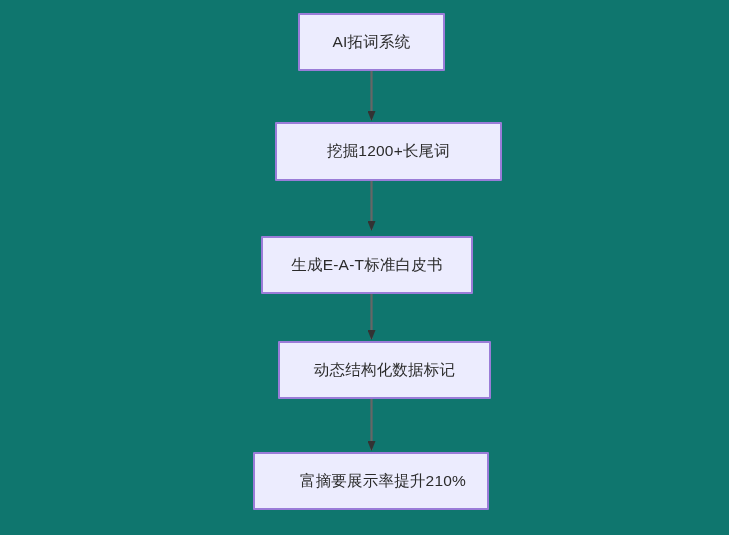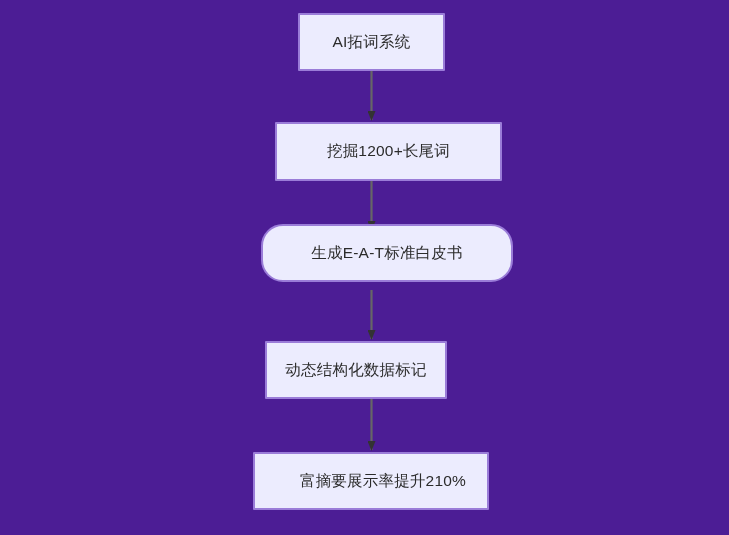--- a/index.html
+++ b/index.html
@@ -11,21 +11,21 @@
     width: 729px;
     height: 535px;
     background: #f7f7f8;
     font-family: "Liberation Sans", "DejaVu Sans", sans-serif;
     overflow: hidden;
   }
   #diagram-root {
     position: relative;
     width: 729px;
     height: 535px;
-    background: #4c1d95;
+    background: #0f766e;
   }
   #edge-layer {
     position: absolute;
     left: 0;
     top: 0;
     width: 729px;
     height: 535px;
     pointer-events: none;
   }
   .flow-node {
@@ -44,22 +44,22 @@
     font-size: 15.5px;
     line-height: 1.2;
     letter-spacing: 0.2px;
     white-space: nowrap;
     text-align: center;
     font-family: "Liberation Sans", "DejaVu Sans", sans-serif;
   }
   
   #node-n1 { left: 298px; top: 13px;  width: 147px; height: 58px; }
   #node-n2 { left: 275px; top: 122px; width: 227px; height: 59px; }
-  #node-n3 { left: 261px; top: 224px; width: 252px; height: 58px; border-radius: 22px; }
-  #node-n4 { left: 265px; top: 341px; width: 182px; height: 58px; }
+  #node-n3 { left: 261px; top: 236px; width: 212px; height: 58px; }
+  #node-n4 { left: 278px; top: 341px; width: 213px; height: 58px; }
   #node-n5 { left: 253px; top: 452px; width: 236px; height: 58px; padding-left: 24px; }
 </style>
 </head>
 <body>
 
 <div id="diagram-root">
 
   <svg id="edge-layer" viewBox="0 0 729 535" width="729" height="535" xmlns="http://www.w3.org/2000/svg">
     <defs>
       <marker id="arrowhead" markerWidth="10" markerHeight="8" refX="9" refY="4" orient="auto" markerUnits="userSpaceOnUse">

